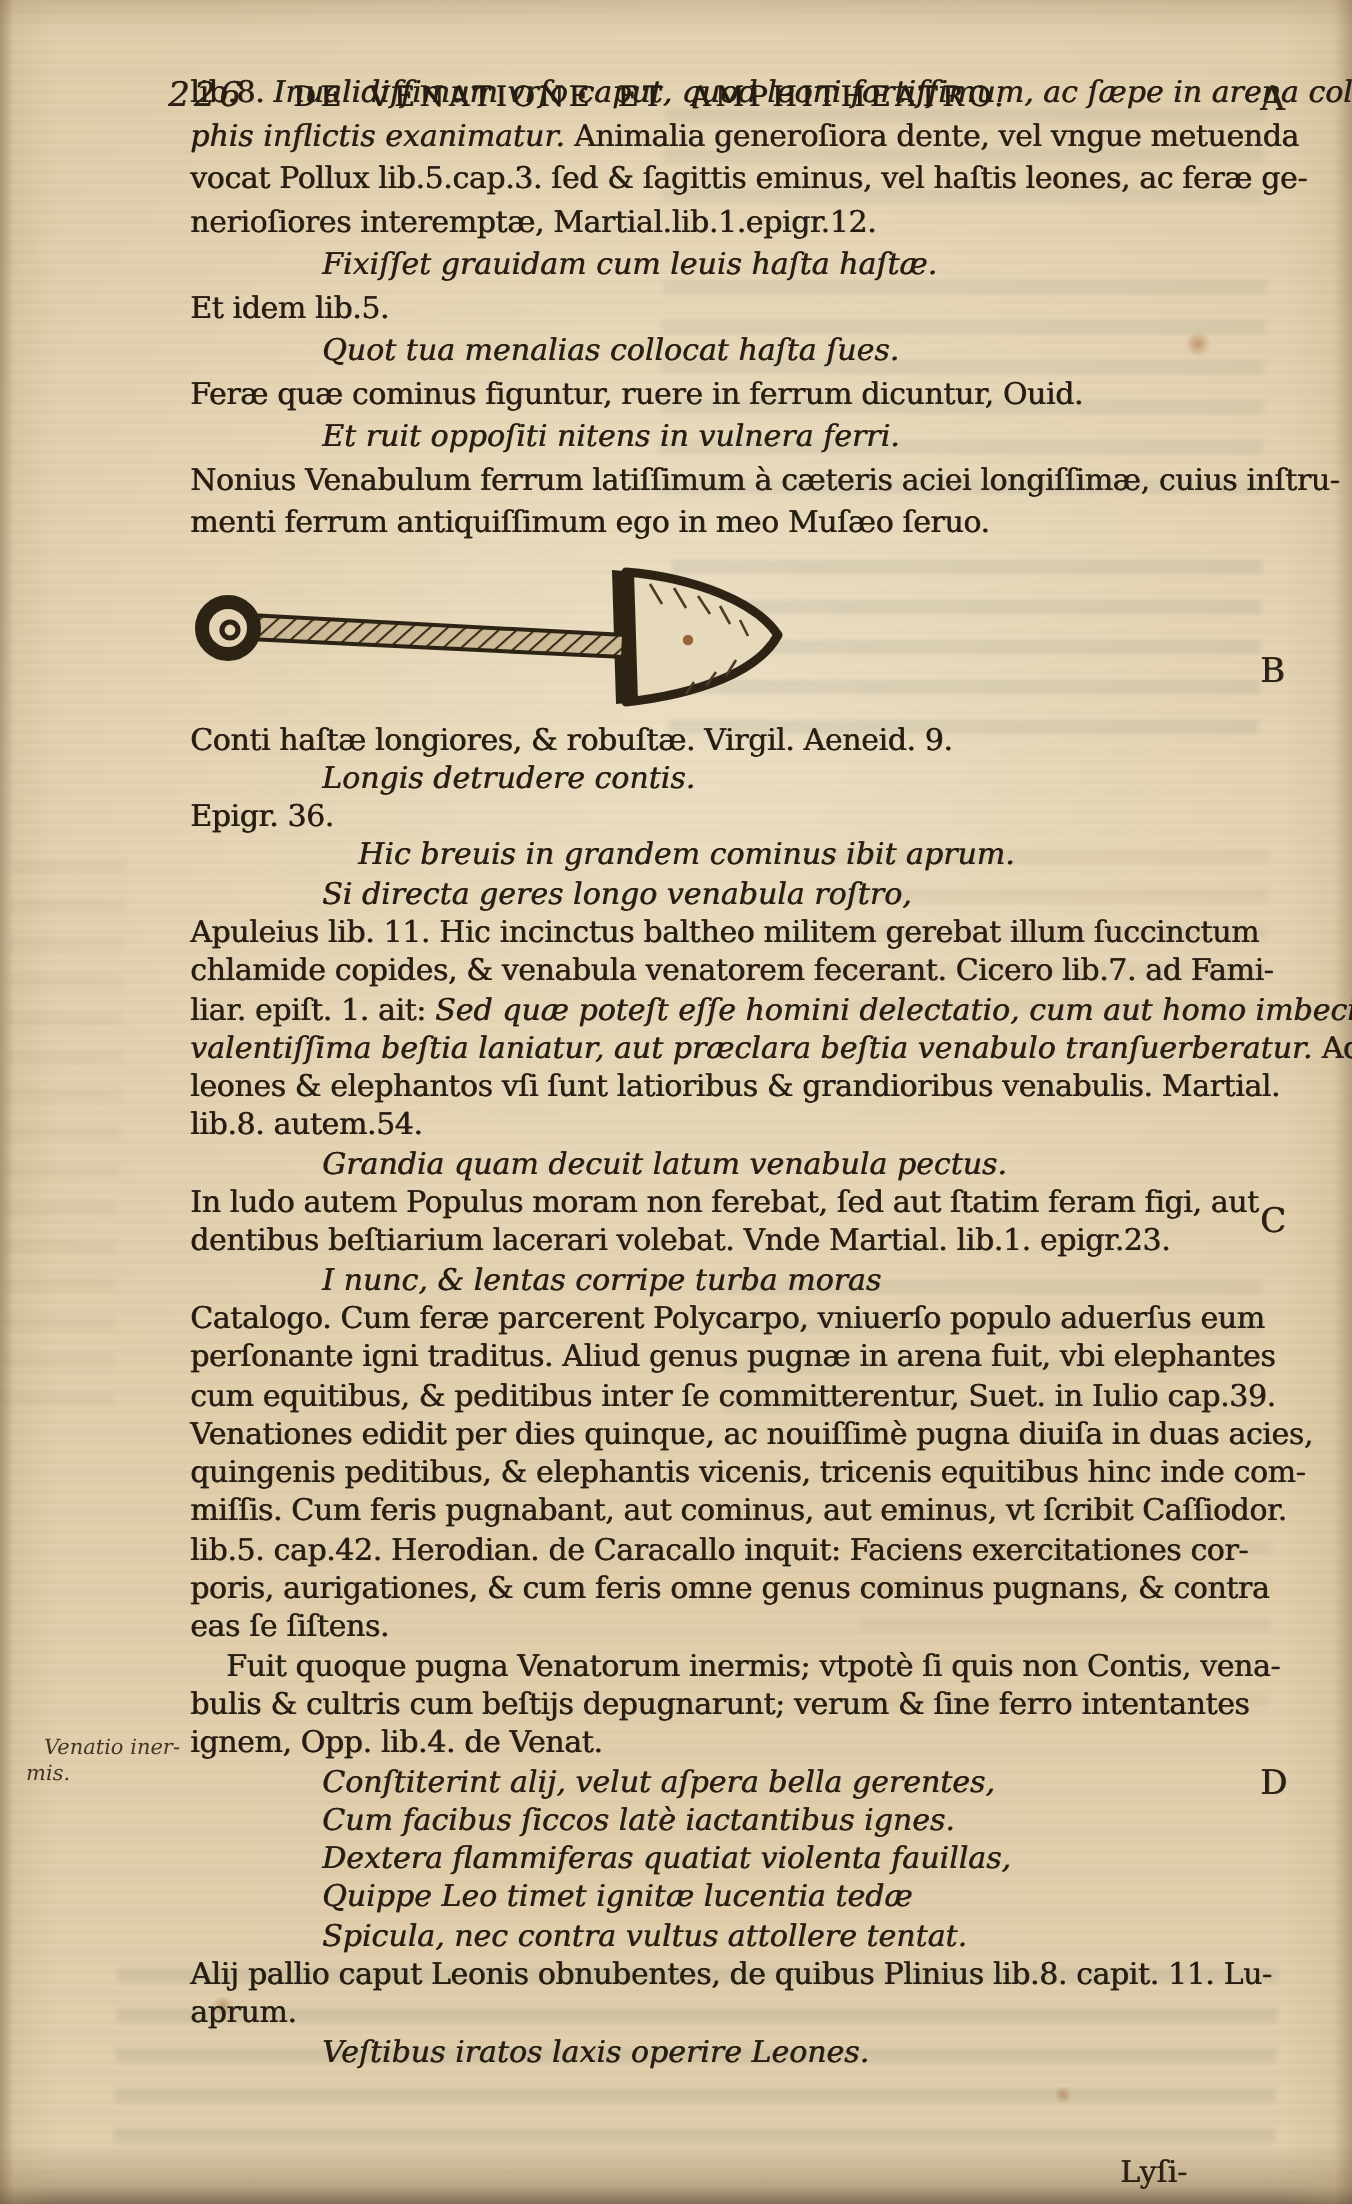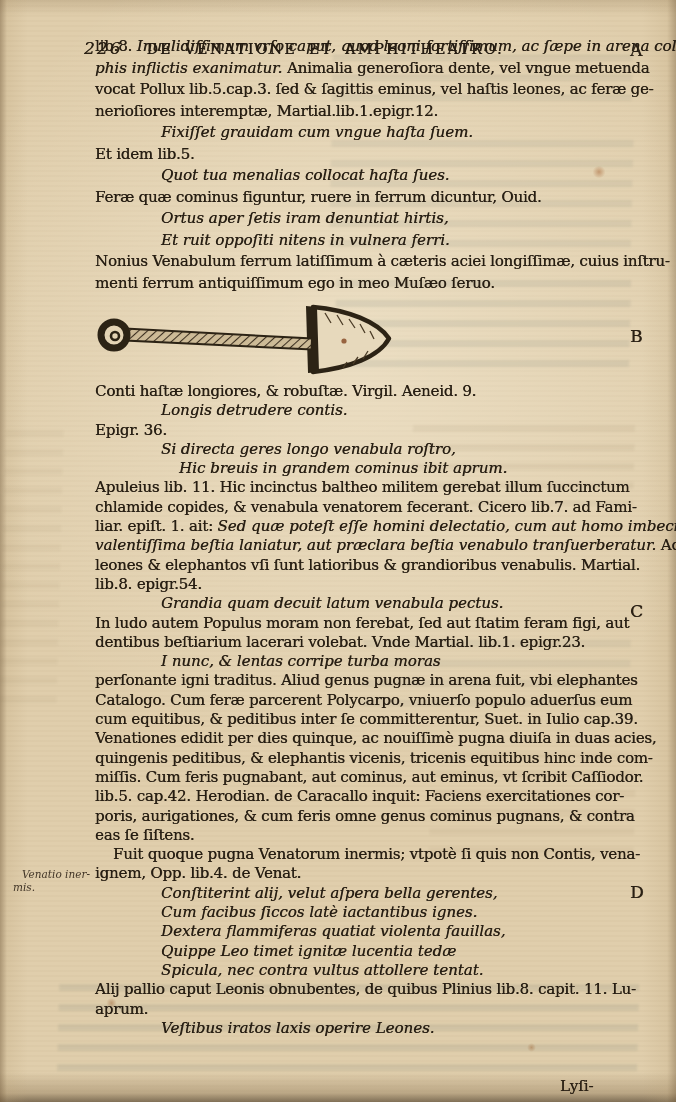--- a/index.html
+++ b/index.html
@@ -80,25 +80,24 @@
   <div class="header">
     <span class="pagenum">226</span><span class="title">DE VENATIONE ET AMPHITHEATRO.</span>
   </div>
 
   <div class="textblock">
     <div class="lines-top">
         <div class="tline"><span>lib.8. </span><span class="it">Inualidiſſimum vrſo caput, quod leoni fortiſſimum, ac ſæpe in arena cola-</span></div>
         <div class="tline"><span class="it">phis inflictis exanimatur.</span><span>  Animalia generoſiora dente, vel vngue metuenda</span></div>
         <div class="tline"><span>vocat Pollux lib.5.cap.3. ſed &amp; ſagittis eminus, vel haſtis leones, ac feræ ge-</span></div>
         <div class="tline"><span>nerioſiores interemptæ, Martial.lib.1.epigr.12.</span></div>
-        <div class="tline ind-1"><span class="it">Fixiſſet grauidam cum vngue haſta ſuem.</span></div>
+        <div class="tline ind-1"><span class="it">Fixiſſet grauidam cum leuis haſta haſtæ.</span></div>
         <div class="tline"><span>Et idem lib.5.</span></div>
         <div class="tline ind-1"><span class="it">Quot tua menalias collocat haſta ſues.</span></div>
         <div class="tline"><span>Feræ quæ cominus figuntur, ruere in ferrum dicuntur, Ouid.</span></div>
-        <div class="tline ind-1"><span class="it">Ortus aper ſetis iram denuntiat hirtis,</span></div>
         <div class="tline ind-1"><span class="it">Et ruit oppoſiti nitens in vulnera ferri.</span></div>
         <div class="tline"><span>Nonius Venabulum ferrum latiſſimum à cæteris aciei longiſſimæ, cuius inſtru-</span></div>
         <div class="tline"><span>menti ferrum antiquiſſimum ego in meo Muſæo ſeruo.</span></div>
       </div>
 
     <div class="figure">
       <svg width="298" height="74" viewBox="0 0 298 74" xmlns="http://www.w3.org/2000/svg">
         <defs>
           <pattern id="hatch" width="6" height="6" patternUnits="userSpaceOnUse" patternTransform="rotate(48)">
             <rect width="6" height="6" fill="#cdbb97"></rect>
@@ -116,42 +115,43 @@
 
         <circle cx="17" cy="32" r="13" fill="none" stroke="#2c2315" stroke-width="7"></circle>
         <circle cx="18" cy="33" r="4" fill="none" stroke="#2c2315" stroke-width="2.6"></circle>
       </svg>
     </div>
 
     <div class="lines-bottom">
         <div class="tline"><span>Conti haſtæ longiores, &amp; robuſtæ. Virgil. Aeneid. 9.</span></div>
         <div class="tline ind-1"><span class="it">Longis detrudere contis.</span></div>
         <div class="tline"><span>Epigr. 36.</span></div>
+        <div class="tline ind-2"><span class="it">Hic breuis in grandem cominus ibit aprum.</span></div>
         <div class="tline ind-1"><span class="it">Si directa geres longo venabula roſtro,</span></div>
-        <div class="tline ind-2"><span class="it">Hic breuis in grandem cominus ibit aprum.</span></div>
         <div class="tline"><span>Apuleius lib. 11. Hic incinctus baltheo militem gerebat illum ſuccinctum</span></div>
         <div class="tline"><span>chlamide copides, &amp; venabula venatorem fecerant. Cicero lib.7. ad Fami-</span></div>
         <div class="tline"><span>liar. epiſt. 1. ait: </span><span class="it">Sed quæ poteſt eſſe homini delectatio, cum aut homo imbecillus à</span></div>
         <div class="tline"><span class="it">valentiſſima beſtia laniatur, aut præclara beſtia venabulo tranſuerberatur.</span><span> Ad</span></div>
         <div class="tline"><span>leones &amp; elephantos vſi ſunt latioribus &amp; grandioribus venabulis. Martial.</span></div>
-        <div class="tline"><span>lib.8. epigr.54.</span></div>
+        <div class="tline"><span>lib.8. autem.54.</span></div>
         <div class="tline ind-1"><span class="it">Grandia quam decuit latum venabula pectus.</span></div>
         <div class="tline"><span>In ludo autem Populus moram non ferebat, ſed aut ſtatim feram figi, aut</span></div>
         <div class="tline"><span>dentibus beſtiarium lacerari volebat. Vnde Martial. lib.1. epigr.23.</span></div>
         <div class="tline ind-1"><span class="it">I nunc, &amp; lentas corripe turba moras</span></div>
+        <div class="tline"><span>Catalogo. Cum feræ parcerent Polycarpo, vniuerſo populo aduerſus eum</span></div>
         <div class="tline"><span>perſonante igni traditus.  Aliud genus pugnæ in arena fuit, vbi elephantes</span></div>
-        <div class="tline"><span>Catalogo. Cum feræ parcerent Polycarpo, vniuerſo populo aduerſus eum</span></div>
         <div class="tline"><span>cum equitibus, &amp; peditibus inter ſe committerentur, Suet. in Iulio cap.39.</span></div>
         <div class="tline"><span>Venationes edidit per dies quinque, ac nouiſſimè pugna diuiſa in duas acies,</span></div>
         <div class="tline"><span>quingenis peditibus, &amp; elephantis vicenis, tricenis equitibus hinc inde com-</span></div>
         <div class="tline"><span>miſſis. Cum feris pugnabant, aut cominus, aut eminus, vt ſcribit Caſſiodor.</span></div>
         <div class="tline"><span>lib.5. cap.42. Herodian. de Caracallo inquit: Faciens exercitationes cor-</span></div>
         <div class="tline"><span>poris, aurigationes, &amp; cum feris omne genus cominus pugnans, &amp; contra</span></div>
         <div class="tline"><span>eas ſe ſiſtens.</span></div>
         <div class="tline ind-3"><span>Fuit quoque pugna Venatorum inermis; vtpotè ſi quis non Contis, vena-</span></div>
+        <div class="tline"><span>bulis &amp; cultris cum beſtijs depugnarunt; verum &amp; ſine ferro intentantes</span></div>
         <div class="tline"><span>ignem, Opp. lib.4. de Venat.</span></div>
         <div class="tline ind-1"><span class="it">Conſtiterint alij, velut aſpera bella gerentes,</span></div>
         <div class="tline ind-1"><span class="it">Cum facibus ſiccos latè iactantibus ignes.</span></div>
         <div class="tline ind-1"><span class="it">Dextera flammiferas quatiat violenta fauillas,</span></div>
         <div class="tline ind-1"><span class="it">Quippe Leo timet ignitæ lucentia tedæ</span></div>
         <div class="tline ind-1"><span class="it">Spicula, nec contra vultus attollere tentat.</span></div>
         <div class="tline"><span>Alij pallio caput Leonis obnubentes, de quibus Plinius lib.8. capit. 11. Lu-</span></div>
         <div class="tline"><span>aprum.</span></div>
         <div class="tline ind-1"><span class="it">Veſtibus iratos laxis operire Leones.</span></div>
       </div>

